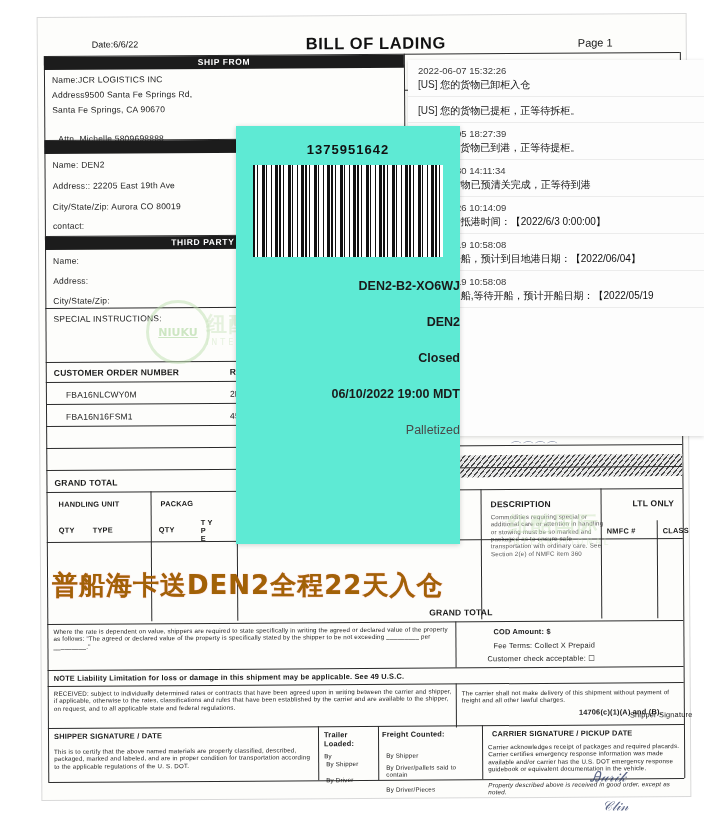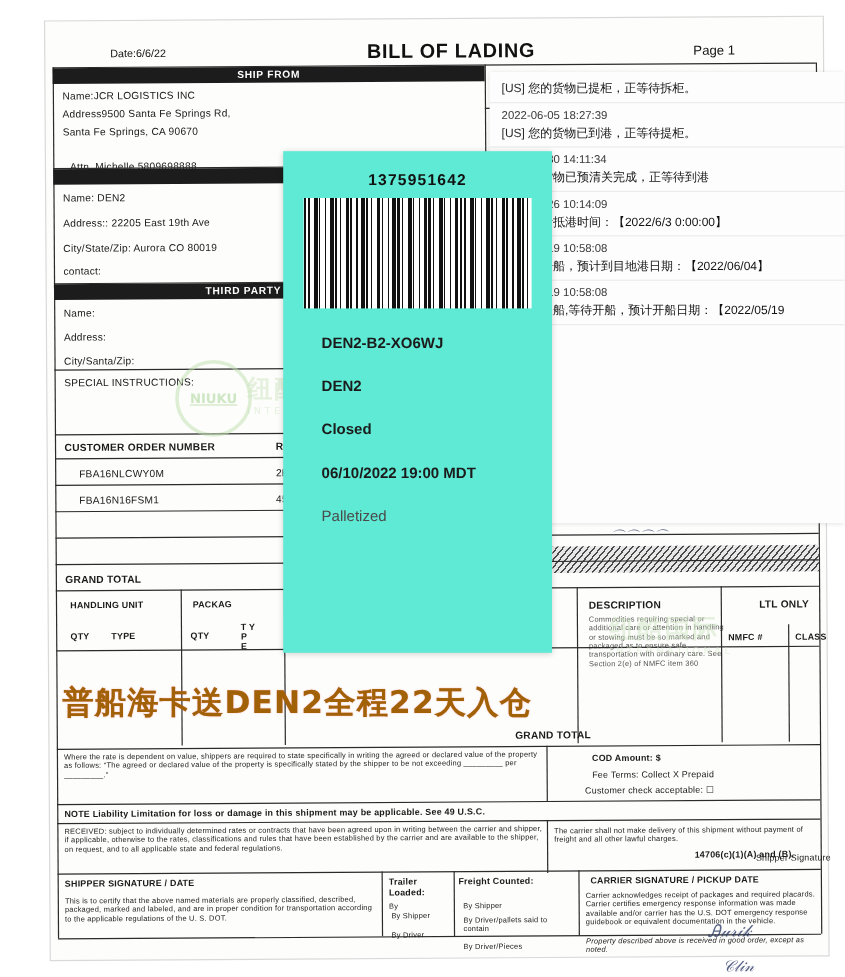--- a/index.html
+++ b/index.html
@@ -140,21 +140,21 @@
     margin: 8px auto 0;
     width: 190px;
     height: 92px;
     background-image: repeating-linear-gradient(
       to right,
       #111 0 2px, #fff 2px 4px, #111 4px 5px, #fff 5px 9px,
       #111 9px 12px, #fff 12px 13px, #111 13px 14px, #fff 14px 18px,
       #111 18px 19px, #fff 19px 22px, #111 22px 25px, #fff 25px 26px);
   }
   .card-line {
-    text-align: left;
+    text-align: right;
     font-size: 12.5px;
     font-weight: bold;
     color: #1b1b1b;
     margin-top: 22px;
     padding-left: 32px;
   }
   .card-line.sub { font-weight: bold; }
   .card-line.light { font-weight: normal; color: #4a4a4a; }
 
   
@@ -232,21 +232,21 @@
   <div class="bl band" style="left:6px; top:123px; width:360px; text-align:right; padding-right:40px;">SHIP T</div>
   <div class="bl lbl" style="left:14px; top:142px;">Name:  DEN2</div>
   <div class="bl lbl" style="left:14px; top:163px;">Address::  22205 East 19th Ave</div>
   <div class="bl lbl" style="left:14px; top:184px;">City/State/Zip:  Aurora CO 80019</div>
   <div class="bl lbl" style="left:14px; top:203px;">contact:</div>
   <div class="bl hline" style="left:6px; top:218px; width:360px;"></div>
 
   <div class="bl band" style="left:6px; top:219px; width:360px;">THIRD PARTY FREIGHT</div>
   <div class="bl lbl" style="left:14px; top:238px;">Name:</div>
   <div class="bl lbl" style="left:14px; top:258px;">Address:</div>
-  <div class="bl lbl" style="left:14px; top:278px;">City/Santa/Zip:</div>
+  <div class="bl lbl" style="left:14px; top:278px;">City/State/Zip:</div>
   <div class="bl hline" style="left:6px; top:290px; width:360px;"></div>
 
   <div class="bl lbl" style="left:14px; top:296px;">SPECIAL INSTRUCTIONS:</div>
   <div class="bl hline" style="left:6px; top:344px; width:636px;"></div>
 
   <div class="bl lbl bold" style="left:14px; top:350px;">CUSTOMER ORDER NUMBER</div>
   <div class="bl lbl bold" style="left:190px; top:350px;">Referen</div>
   <div class="bl hline" style="left:6px; top:364px; width:636px;"></div>
 
   <div class="bl lbl" style="left:26px; top:372px;text-align:right;">FBA16NLCWY0M</div>
@@ -341,20 +341,24 @@
 <div class="wm" style="left:452px; top:198px;">
   <div class="wm-circle">NIUKU</div>
 </div>
 <div class="wm" style="left:508px; top:510px;">
   <div class="wm-text">纽酷国际</div>
   <div class="wm-sub">INTERNATIONAL</div>
 </div>
 
 <div id="tracking-panel">
   <div class="track-item">
+    <div class="track-time">2022-06-07 15:32:26</div>
+    <div class="track-msg"><span class="track-tag">[US]</span> <span>您的货物已卸柜入仓</span></div>
+  </div>
+  <div class="track-item">
     <div class="track-msg"><span class="track-tag">[US]</span> <span>您的货物已提柜，正等待拆柜。</span></div>
   </div>
   <div class="track-item">
     <div class="track-time">2022-06-05 18:27:39</div>
     <div class="track-msg"><span class="track-tag">[US]</span> <span>您的货物已到港，正等待提柜。</span></div>
   </div>
   <div class="track-item">
     <div class="track-time">2022-05-30 14:11:34</div>
     <div class="track-msg"><span class="track-tag">[CN]</span> <span>您货物已预清关完成，正等待到港</span></div>
   </div>

